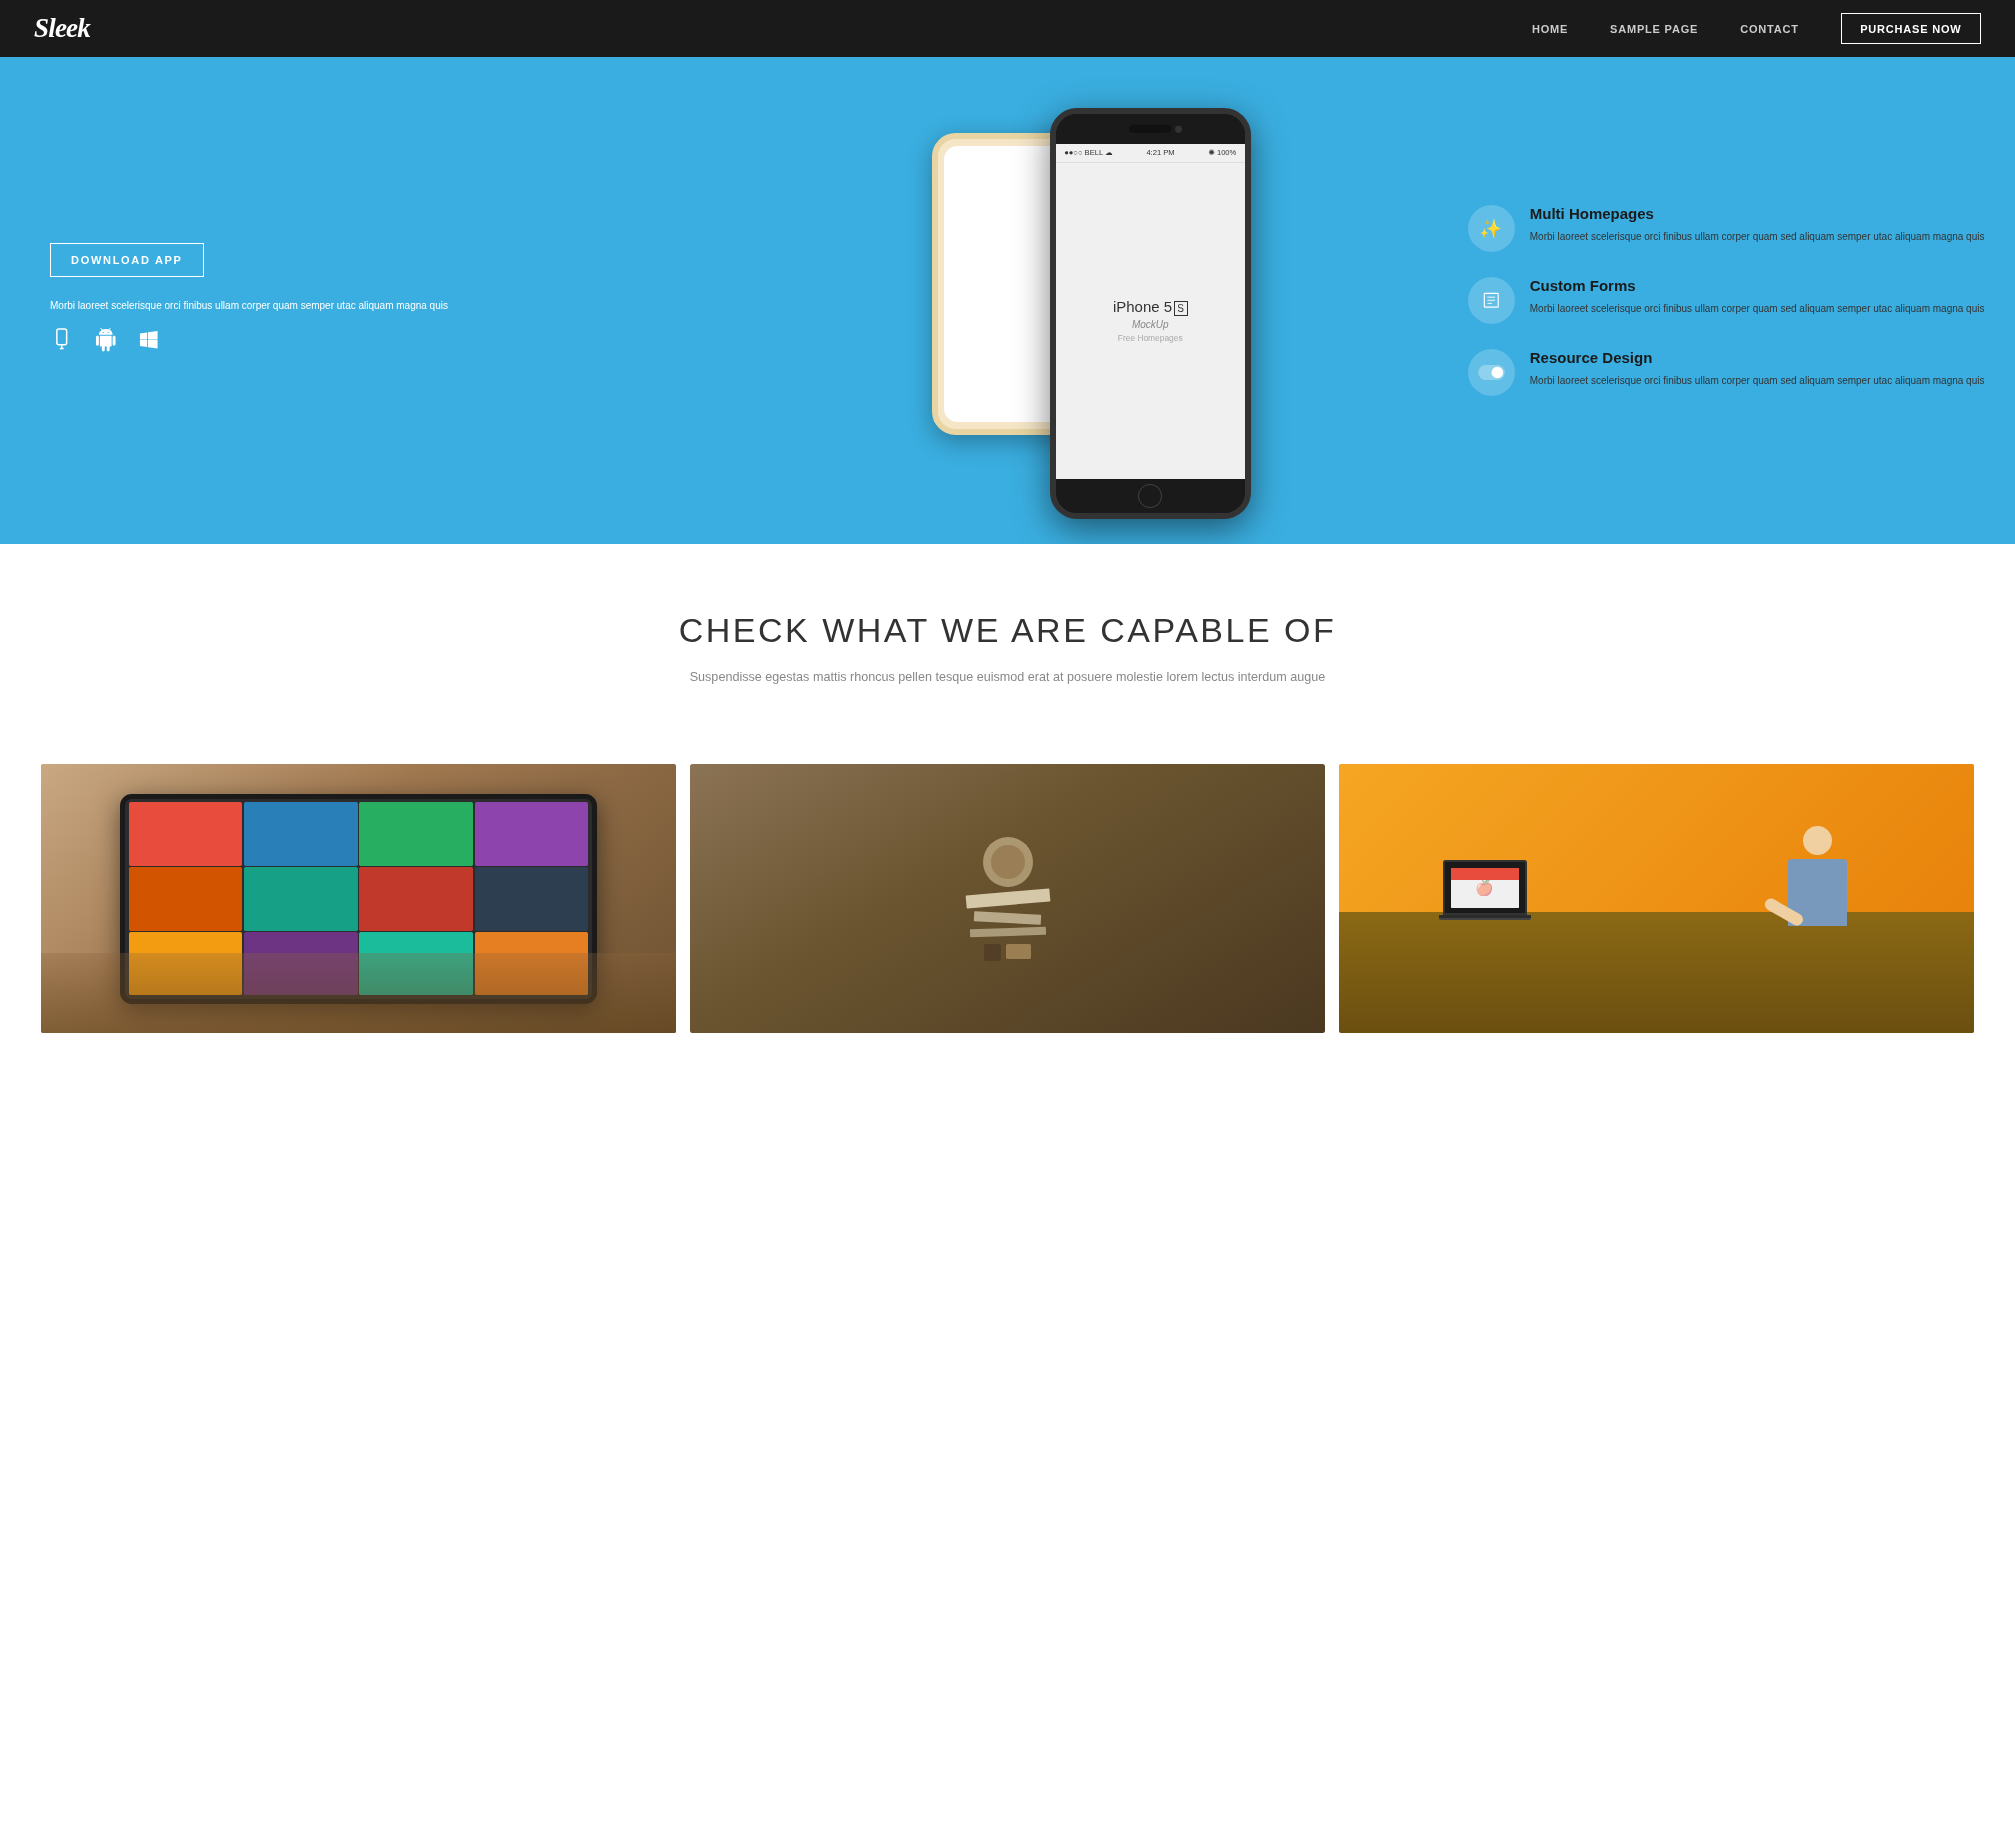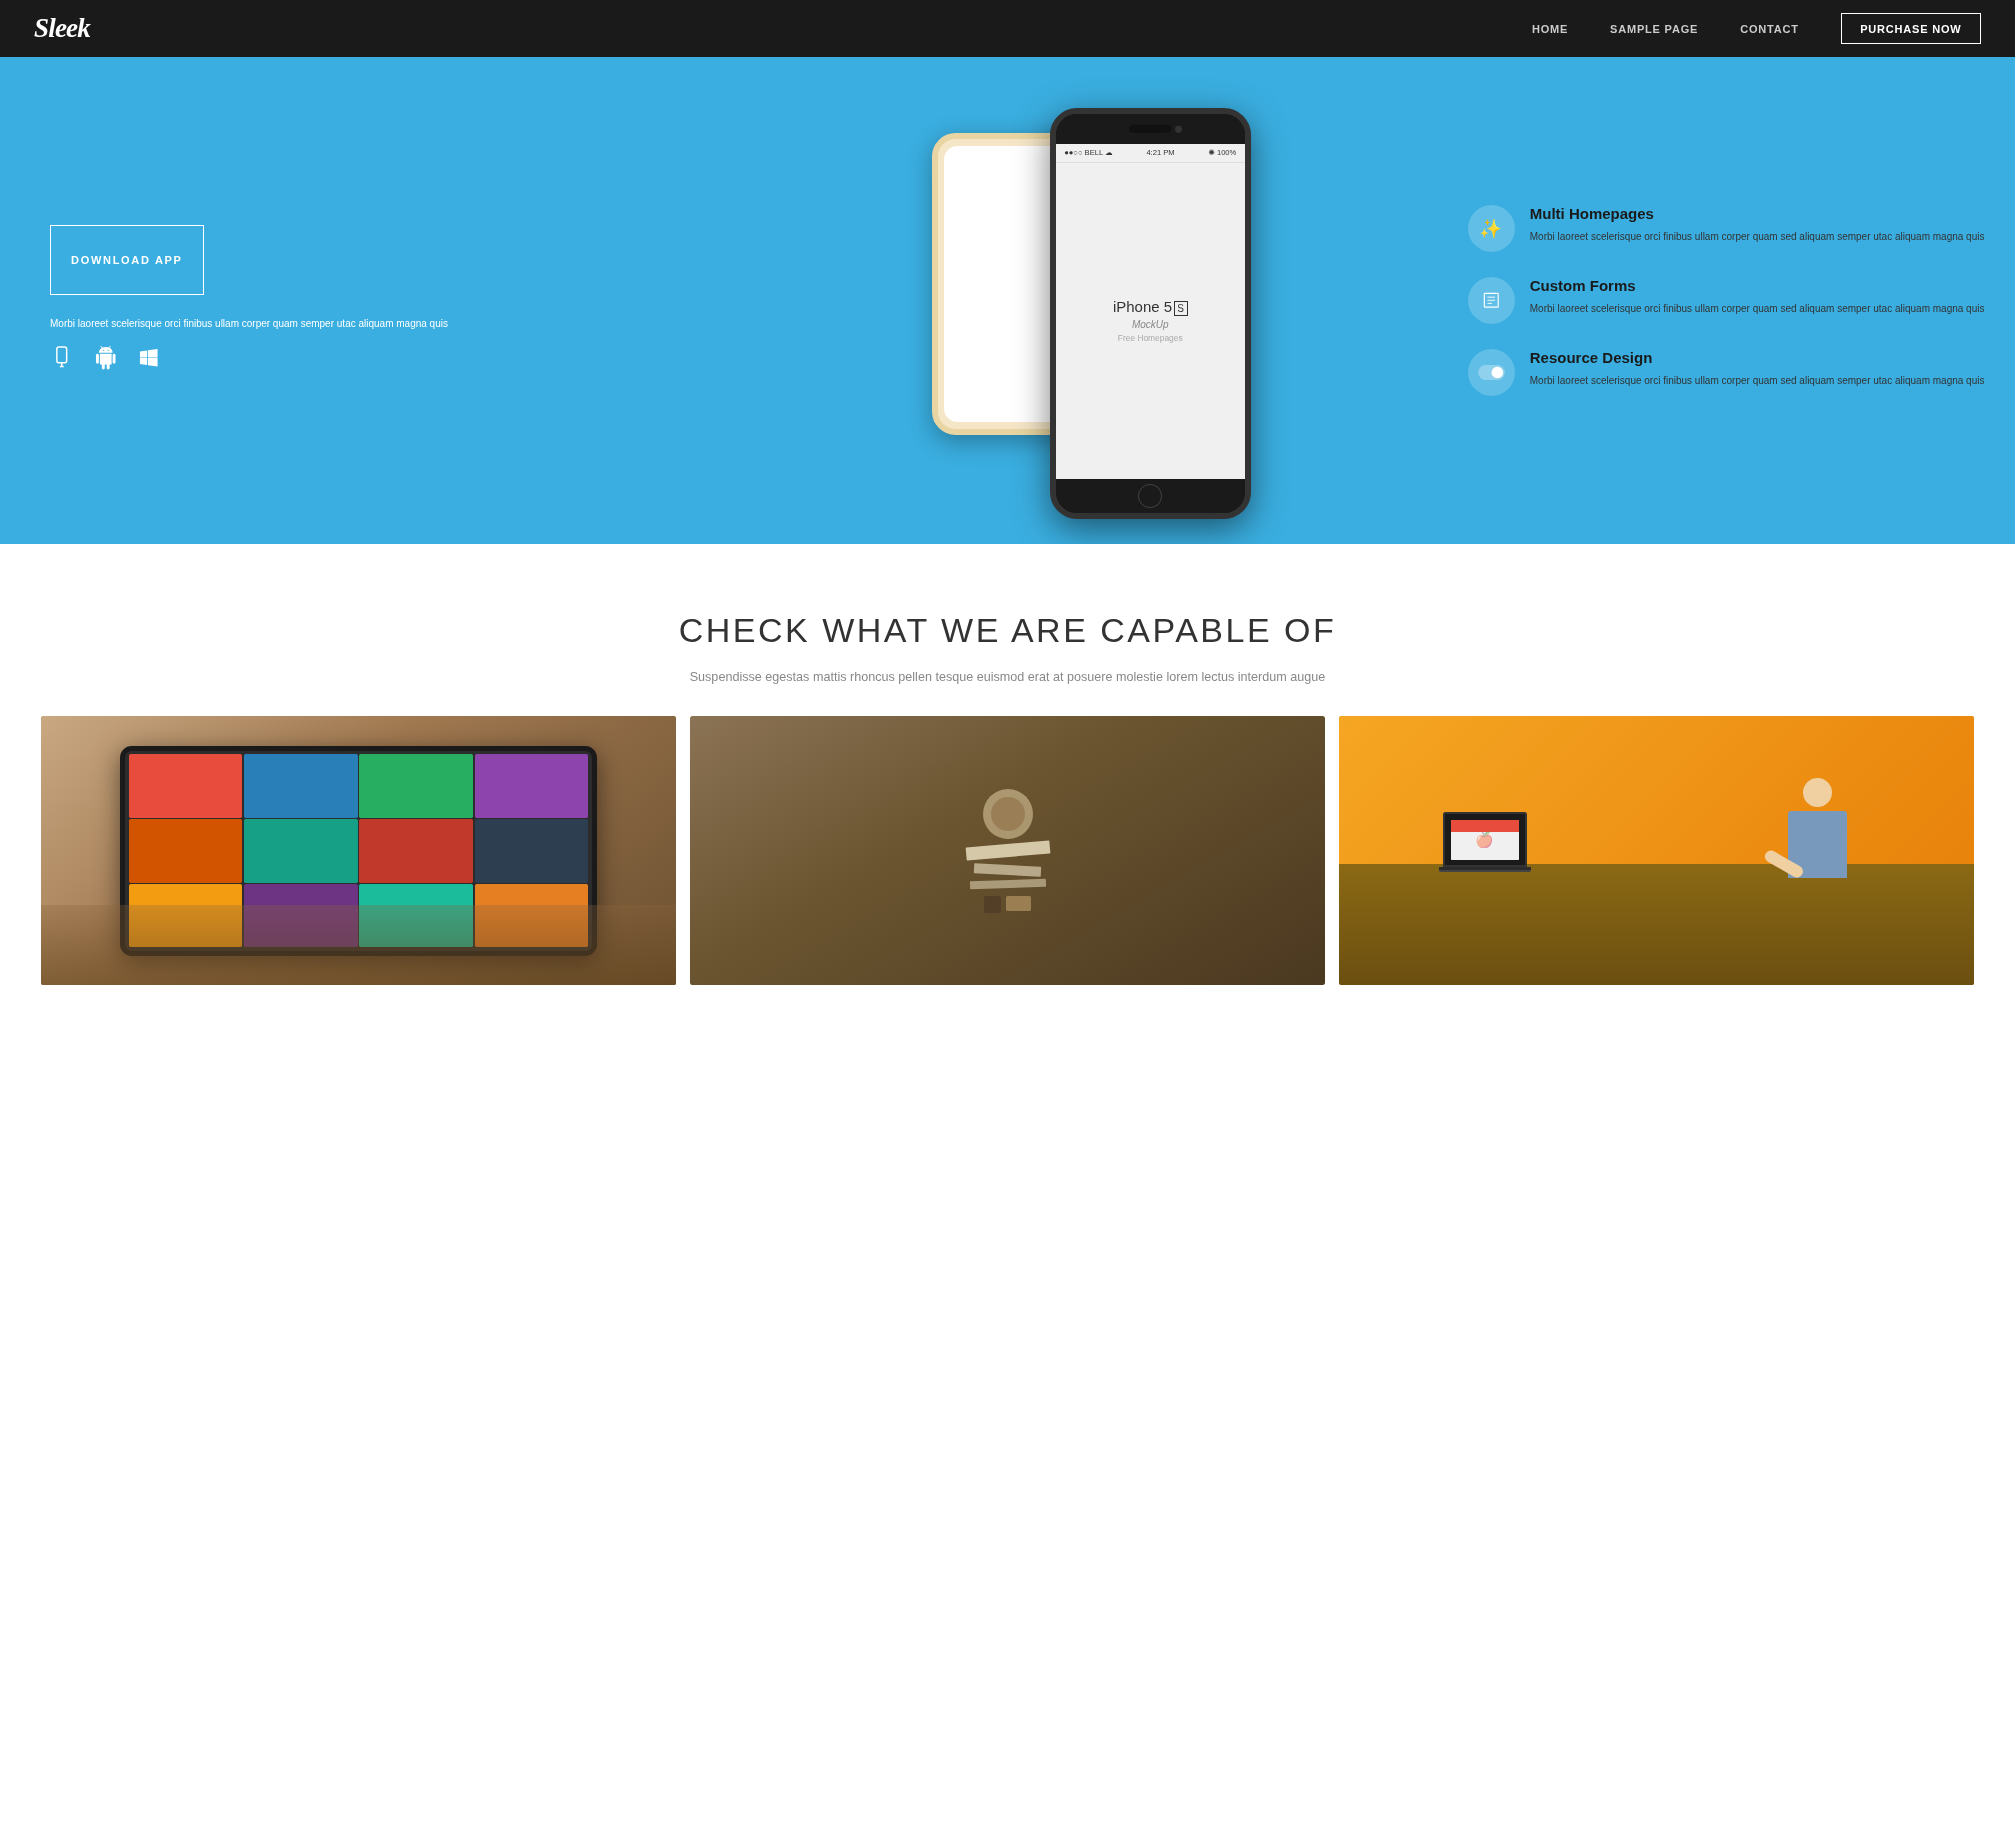--- a/index.html
+++ b/index.html
@@ -197,21 +197,21 @@
       height: 23.5px;
       border-radius: 50%;
       border: 1.7px solid #444;
     }
 
     
     .download-btn {
       display: inline-block;
       border: 1.7px solid #fff;
       color: #fff;
-      padding: 28px 20px;
+      padding: 10px 20px;
       font-size: 11px;
       font-weight: 700;
       letter-spacing: 1.7px;
       text-transform: uppercase;
       text-decoration: none;
       cursor: pointer;
       background: transparent;
       margin-bottom: 20px;
       width: fit-content;
     }
@@ -258,21 +258,21 @@
       margin-bottom: 6.7px;
     }
     .feature-text p {
       color: #333;
       font-size: 10px;
       line-height: 1.6;
     }
 
     
     .capable-section {
-      padding: 67px 34px 28px;
+      padding: 67px 34px 76px;
       text-align: center;
       background: #fff;
     }
     .capable-section h2 {
       font-size: 34px;
       font-weight: 300;
       color: #333;
       letter-spacing: 2.5px;
       text-transform: uppercase;
       margin-bottom: 17px;

